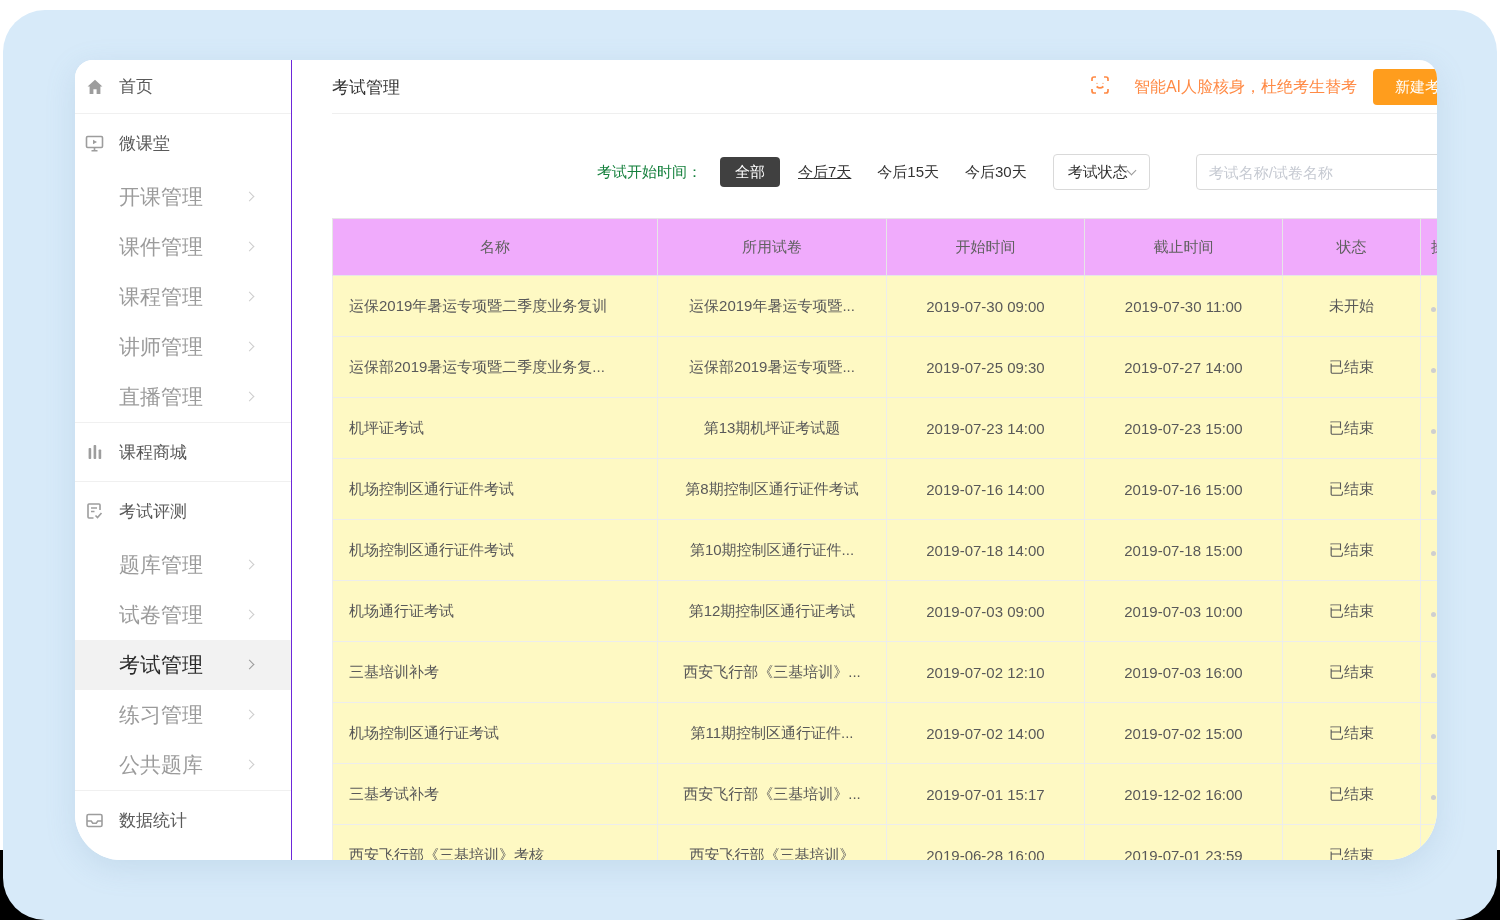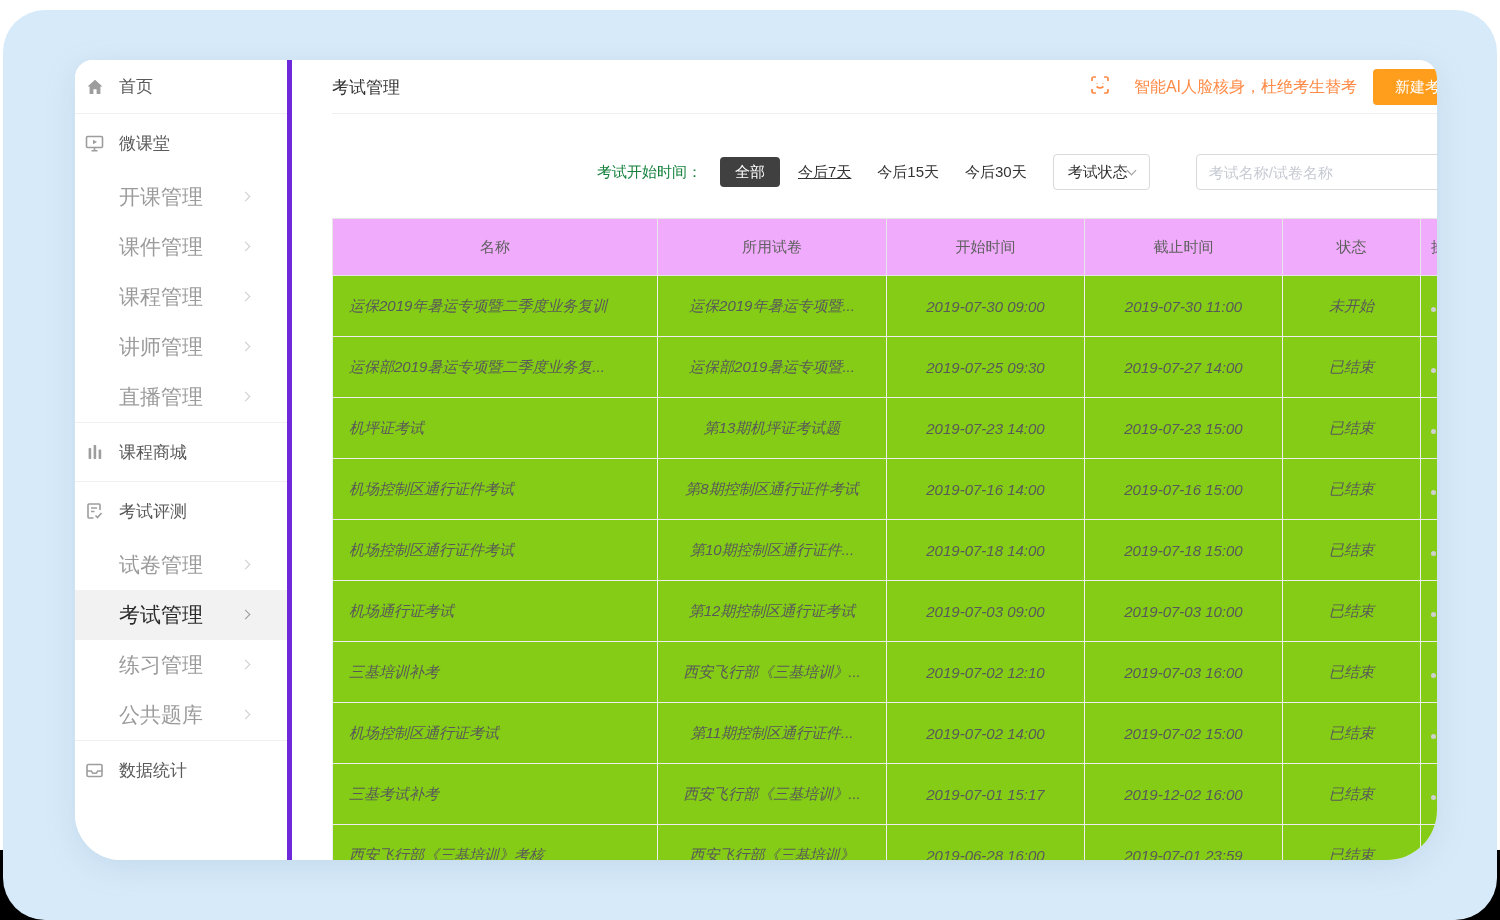--- a/index.html
+++ b/index.html
@@ -18,21 +18,21 @@
   }
   
   .card {
     position:absolute; left:75px; top:60px; width:1362px; height:800px;
     background:#fff; border-radius:18px 18px 50px 46px;
     overflow:hidden; display:flex;
     box-shadow:0 8px 30px rgba(110,150,185,.18);
   }
 
   
-  .sidebar { width:217px; flex:none; border-right:5px solid #6d28d9; background:#fff; }
+  .sidebar { width:217px; flex:none; border-right:1px solid #6d28d9; background:#fff; }
   .side-item {
     display:flex; align-items:center; padding-left:9px; gap:14px;
     font-size:17px; color:#595959; cursor:pointer;
   }
   .side-item.first { height:53px; }
   .side-item.group { height:58px; }
   .side-item .ic { width:21px; height:21px; flex:none; display:flex; align-items:center; justify-content:center; }
   .side-sub {
     height:50px; display:flex; align-items:center; position:relative;
     padding-left:44px; font-size:21px; color:#9b9b9b; cursor:pointer;
@@ -93,21 +93,21 @@
   table.exam-table {
     margin:28px 0 0 40px; width:1248px; border-collapse:collapse; table-layout:fixed;
     font-size:15px; color:#595959;
   }
   .exam-table th {
     height:57px; background:#f0abfc; font-weight:normal; color:#606060;
     border:1px solid #e6e6e6; text-align:center; overflow:hidden; white-space:nowrap;
   }
   .exam-table td {
     height:61px; border:1px solid #ededed; text-align:center;
-    overflow:hidden; white-space:nowrap; background:#84cc16;font-style:italic;
+    overflow:hidden; white-space:nowrap; background:#fef9c3;
   }
   .exam-table td.cell-name { text-align:left; padding:0 12px 0 16px; }
   .exam-table th.col-action { text-align:left; padding-left:10px; }
   .exam-table td.cell-action { text-align:left; padding-left:10px; }
   .action-dot { width:5px; height:5px; border-radius:50%; background:#cfcfcf; display:inline-block; }
 </style>
 </head>
 <body>
 
 <div class="desk-bottom"></div>
@@ -173,20 +173,24 @@
 
     <div class="side-item group">
       <span class="ic">
         <svg width="21" height="21" viewBox="0 0 21 21" fill="none" stroke="#9d9d9d" stroke-width="1.6">
           <path d="M16 9 V4 A1 1 0 0 0 15 3 H5 A1 1 0 0 0 4 4 V16 A1 1 0 0 0 5 17 H9.5"></path>
           <path d="M7 7 H13 M7 10.5 H10.5"></path>
           <path d="M11.5 14.5 L13.5 16.5 L17.5 12"></path>
         </svg>
       </span>
       <span>考试评测</span>
+    </div>
+    <div class="side-sub">
+      <span>题库管理</span>
+      <span class="chev"></span>
     </div>
     <div class="side-sub">
       <span>试卷管理</span>
       <span class="chev"></span>
     </div>
     <div class="side-sub selected">
       <span>考试管理</span>
       <span class="chev"></span>
     </div>
     <div class="side-sub">

